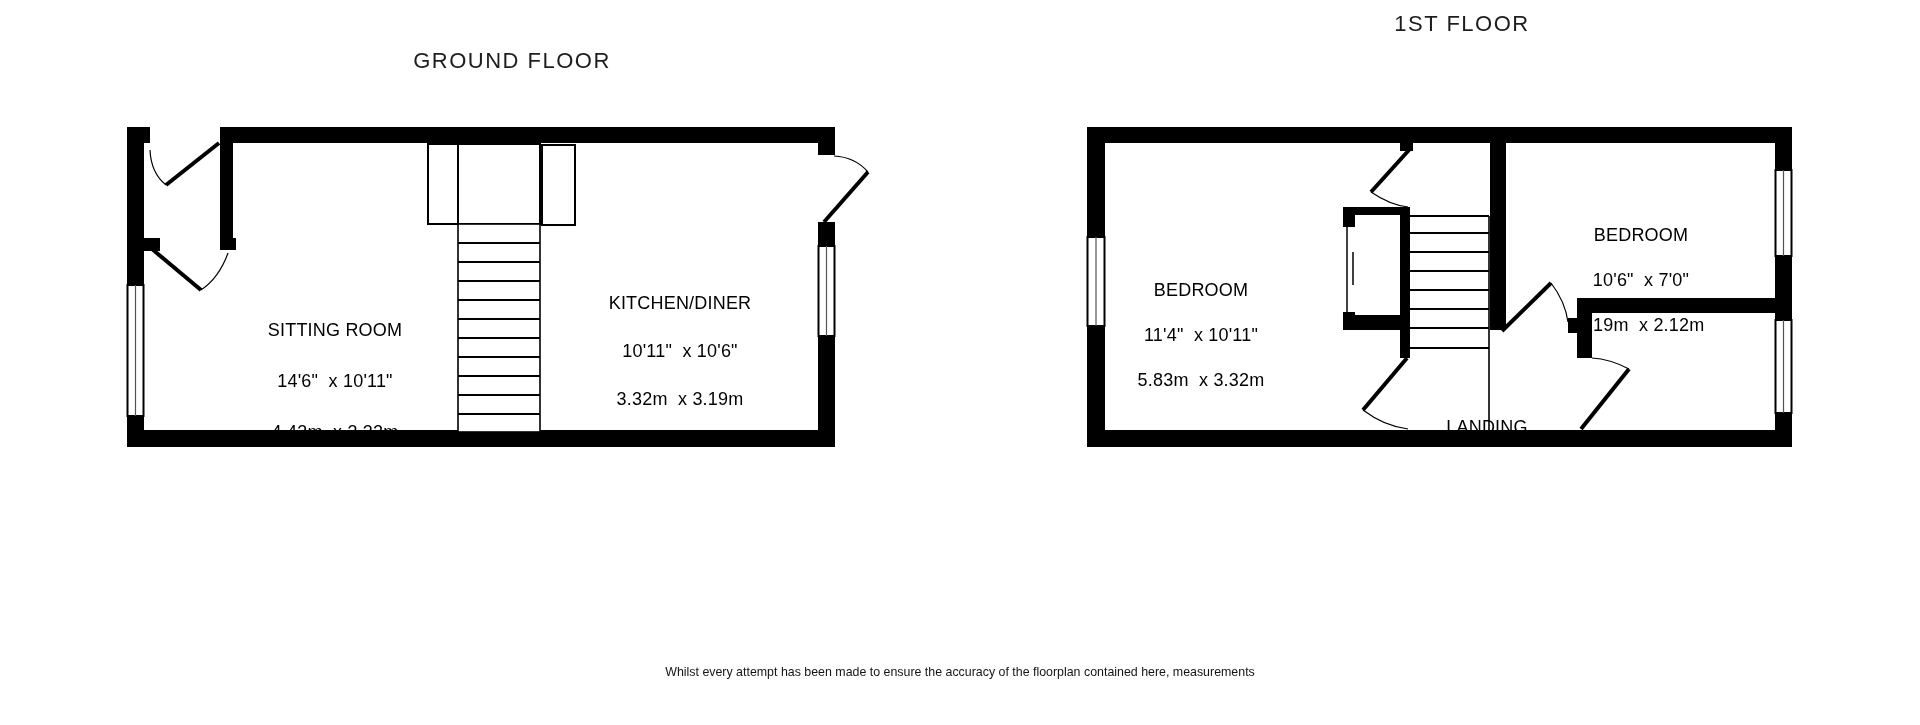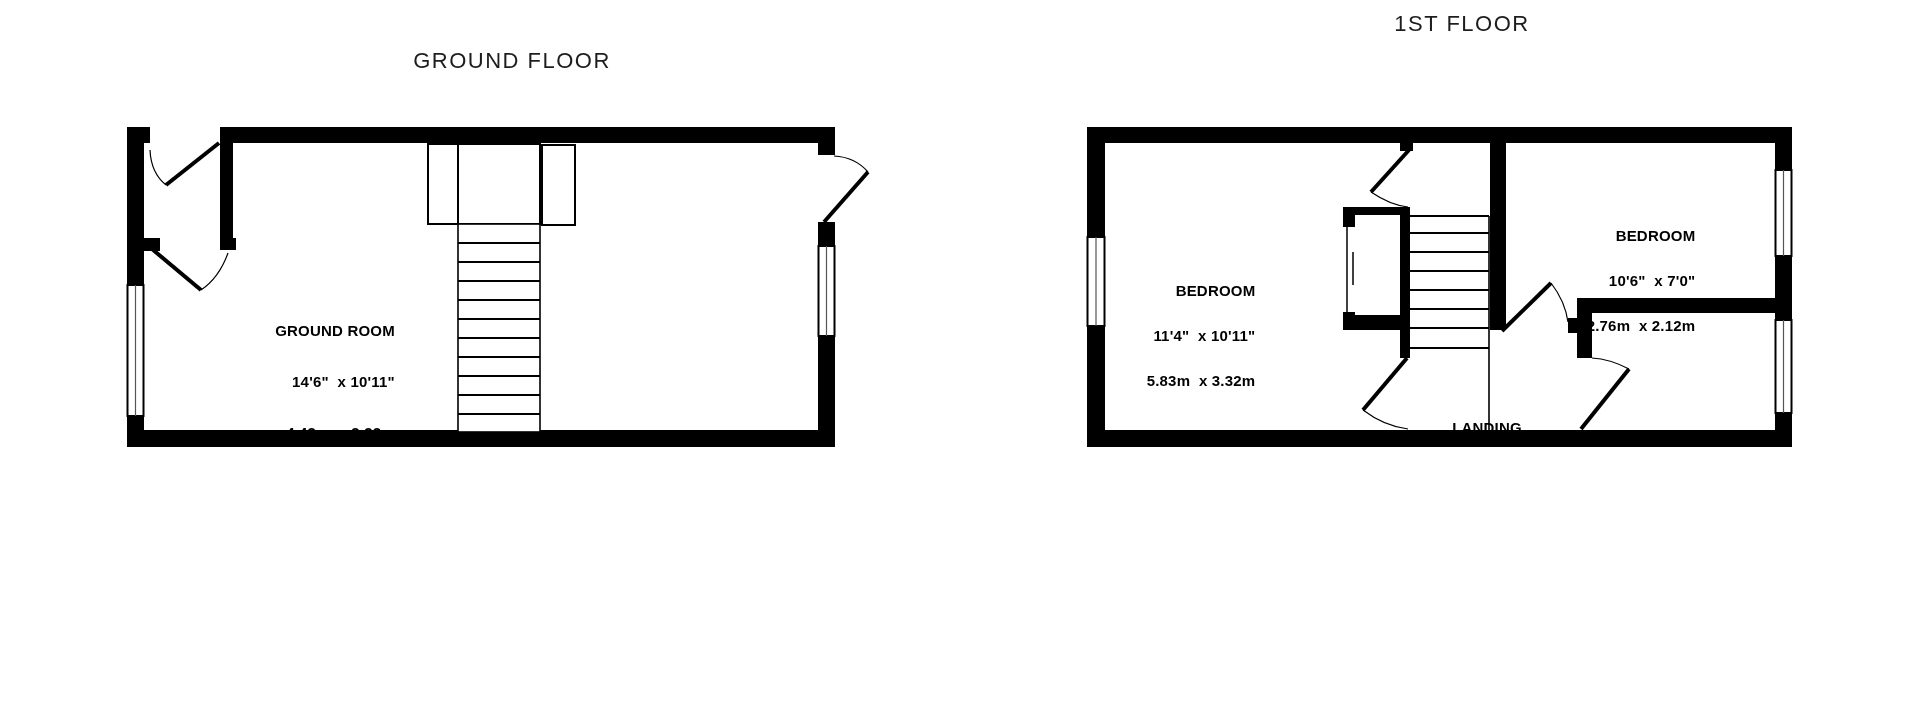--- a/index.html
+++ b/index.html
@@ -15,23 +15,23 @@
     position:absolute;
     transform:translateX(-50%);
     font-size:22px;
     letter-spacing:1.5px;
     color:#1d1d1d;
     white-space:pre;
   }
   .room-label{
     position:absolute;
     transform:translateX(-50%);
-    text-align:right;
-    font-weight:bold;
-    font-size:15px;
+    text-align:center;
+    font-weight:normal;
+    font-size:18px;
     letter-spacing:0.2px;
     color:#000;
     white-space:pre;
   }
   .disclaimer{
     position:absolute;
     left:0;right:0;
     text-align:center;
     font-size:12.4px;
     line-height:15.3px;
@@ -161,43 +161,49 @@
       <line x1="1581" y1="429" x2="1629" y2="369" stroke-width="4"></line>
       <path d="M 1629 369 Q 1610 359 1592 358" stroke-width="1.2"></path>
     </g>
   </svg>
 
   <div class="floor-title" style="left:512px;top:16px;margin-top:32px;">GROUND FLOOR</div>
 
   <div class="floor-title" style="left:1462px;top:11px;">1ST FLOOR</div>
 
   <div class="room-label" style="left:335px;top:288px;line-height:17px;">
-    <div>GROUND ROOM</div>
+    <div>SITTING ROOM</div>
     <div>14'6"  x 10'11"</div>
     <div>4.43m  x 3.32m</div>
   </div>
 
+  <div class="room-label" style="left:680px;top:263px;line-height:16px;">
+    <div>KITCHEN/DINER</div>
+    <div>10'11"  x 10'6"</div>
+    <div>3.32m  x 3.19m</div>
+  </div>
 
   <div class="room-label" style="left:1201px;top:253px;line-height:15px;">
     <div>BEDROOM</div>
     <div>11'4"  x 10'11"</div>
     <div>5.83m  x 3.32m</div>
   </div>
 
   <div class="room-label" style="left:1641px;top:198px;line-height:15px;">
     <div>BEDROOM</div>
     <div>10'6"  x 7'0"</div>
-    <div>2.76m  x 2.12m</div>
+    <div>3.19m  x 2.12m</div>
   </div>
 
 
   <div class="room-label" style="left:1464px;top:390px;line-height:15px;margin-left:23px;">
     <div>LANDING</div>
   </div>
 
   <div class="disclaimer" style="top:634px;">
+    <div>Whilst every attempt has been made to ensure the accuracy of the floorplan contained here, measurements</div>
     
     
     
     
   </div>
 
 </div>
 
 </body></html>

